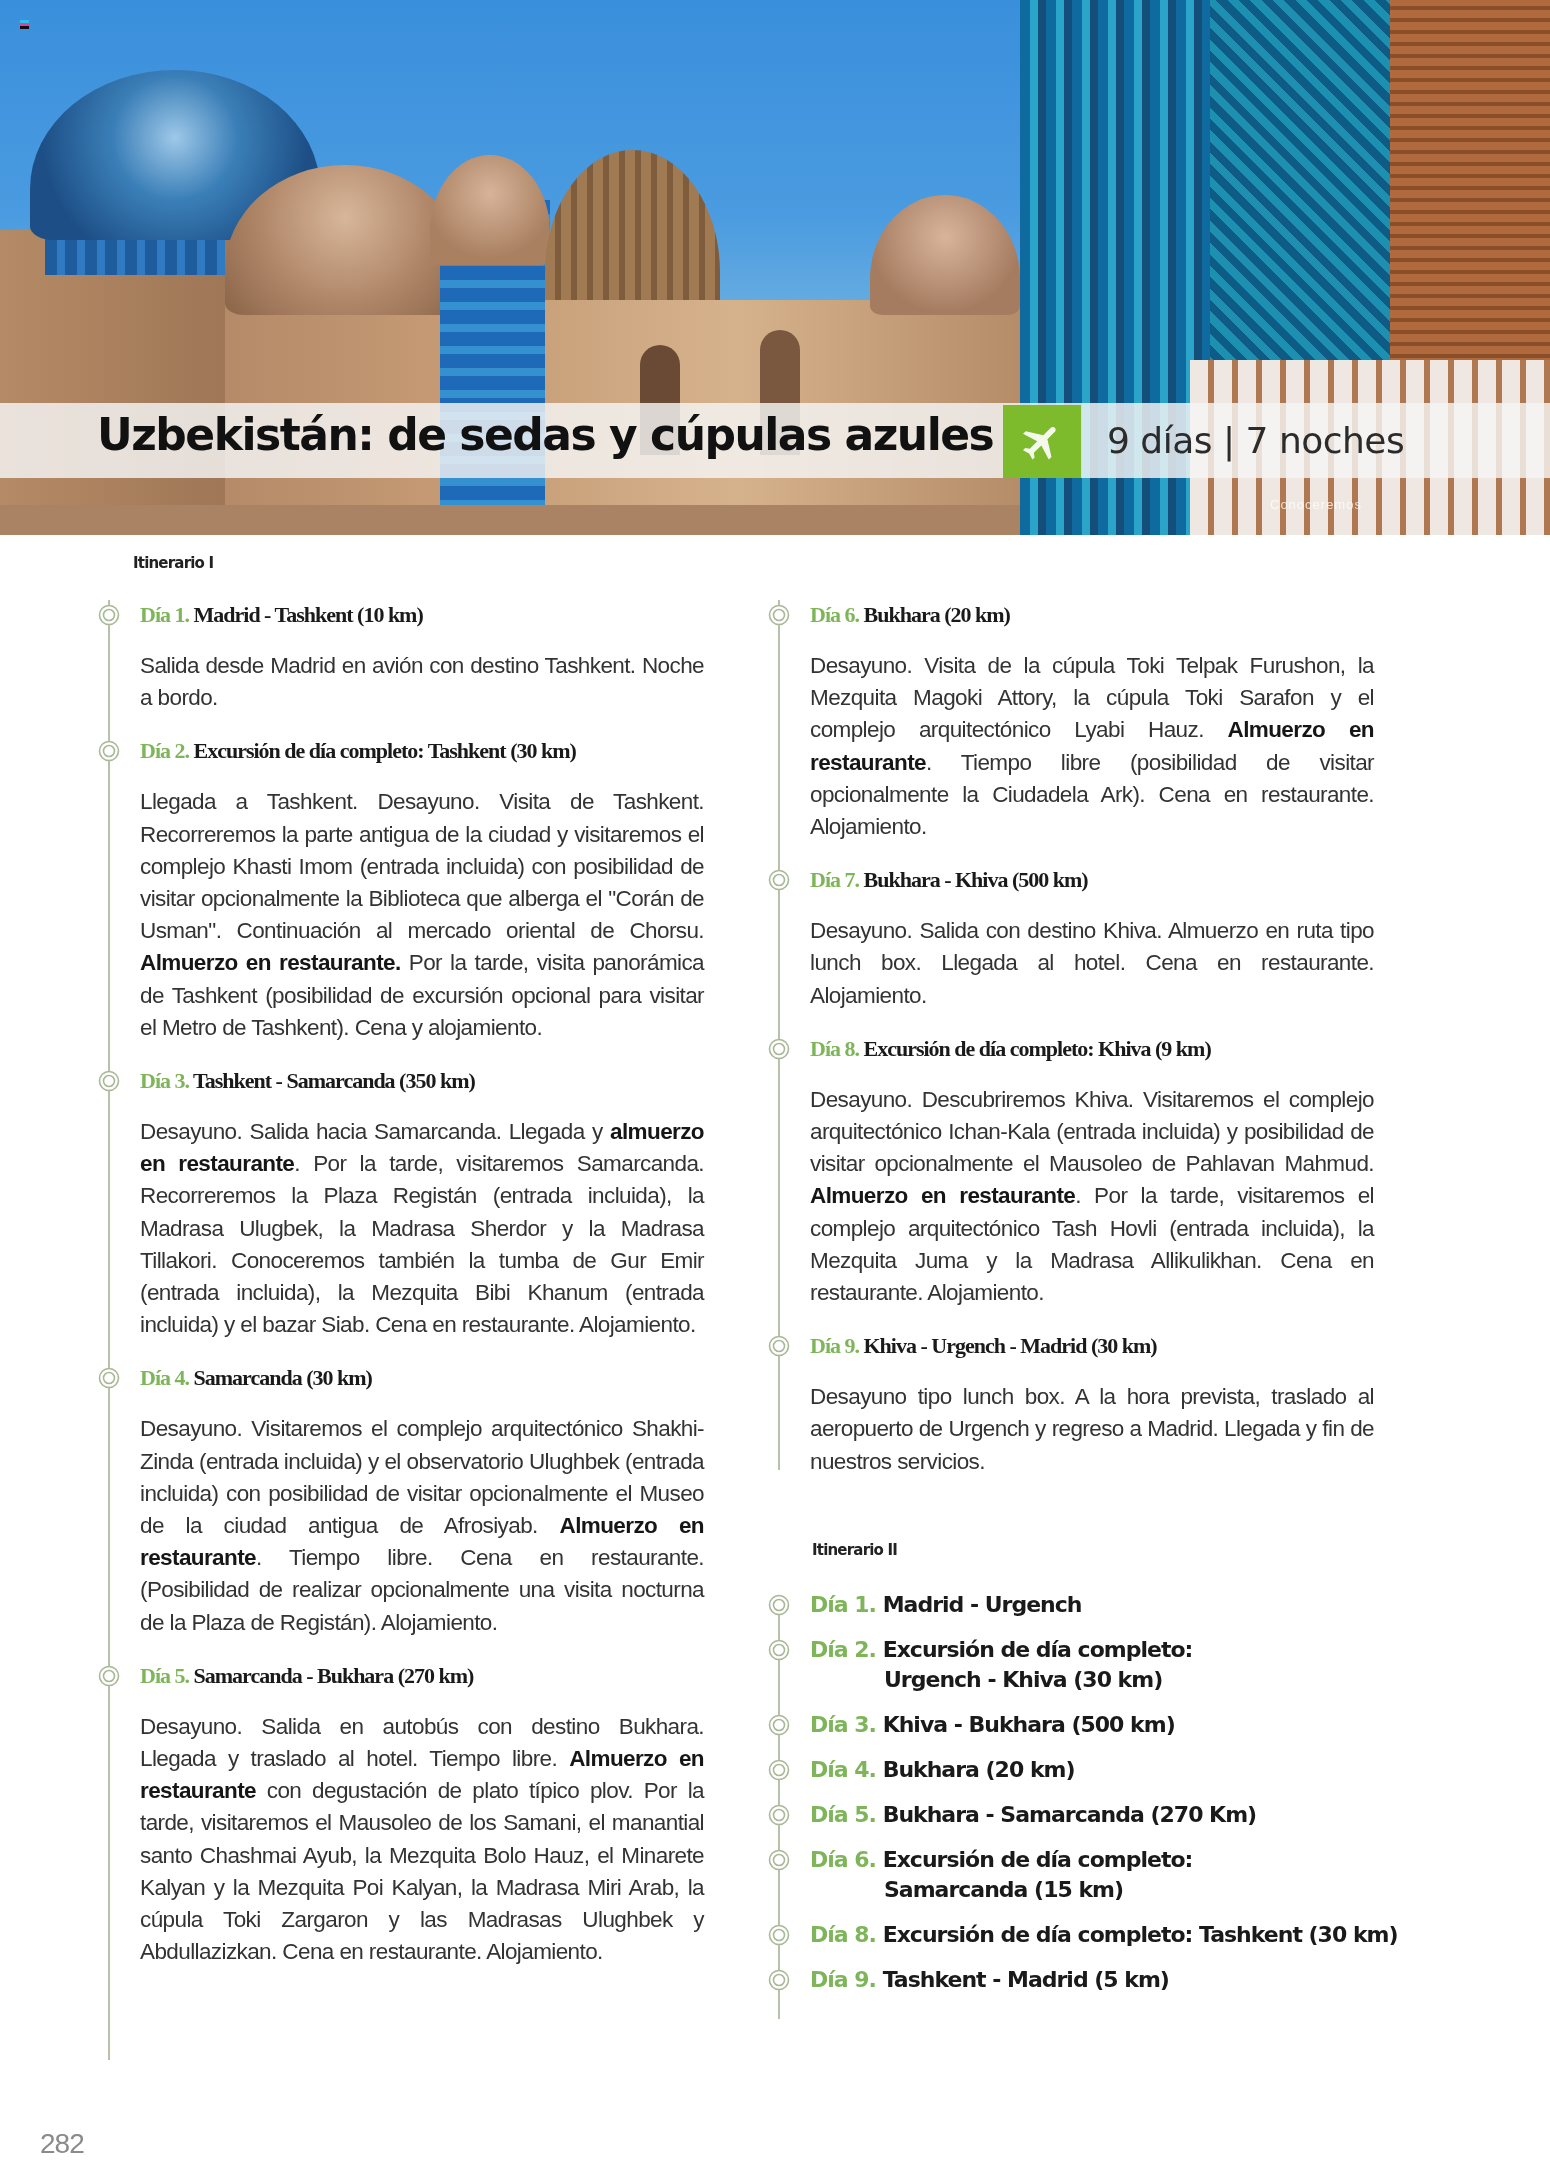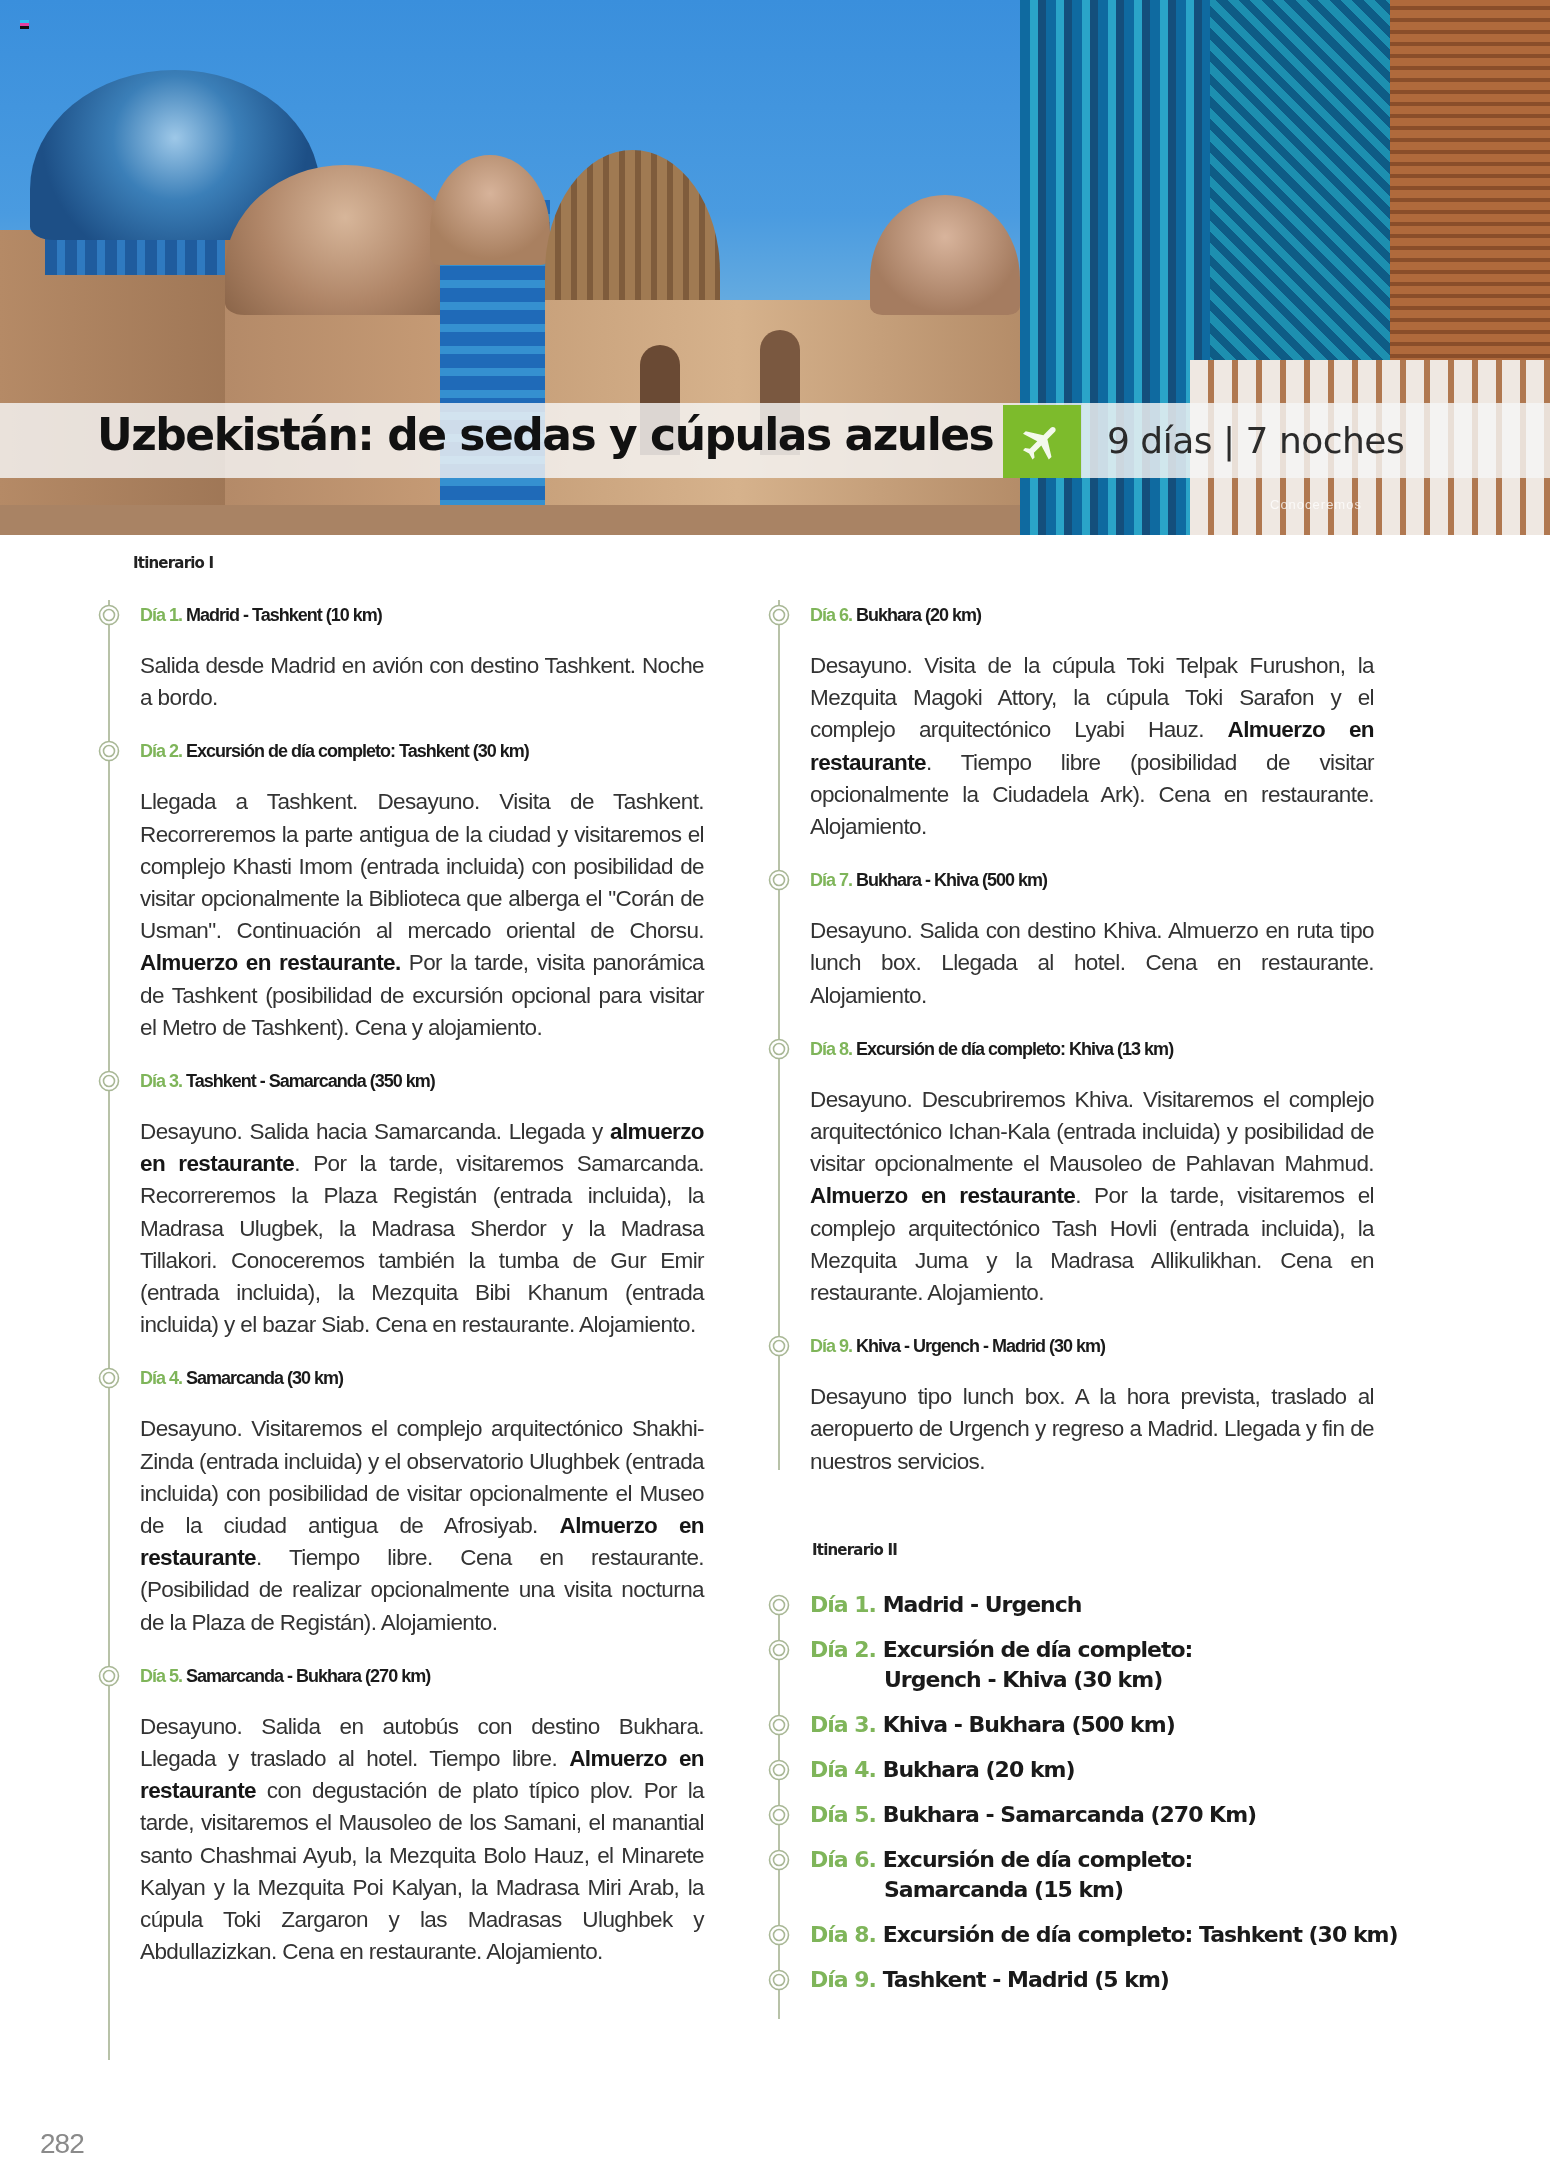--- a/index.html
+++ b/index.html
@@ -53,21 +53,21 @@
 
   
   .section-title { position:absolute; font-family:"DejaVu Sans", sans-serif; font-weight:bold;
         font-size:15px; color:#222; letter-spacing:-0.8px; }
   .col { position:absolute; width:612px; }
   .col-left { left:92px; top:600px; }
   .col-right { left:762px; top:600px; }
   .timeline-line { position:absolute; left:16px; width:2px; background:#b8c2a8; }
   .day { position:relative; padding-left:48px; margin-bottom:22px; }
   .day-icon { position:absolute; left:6px; top:4px; width:22px; height:22px; }
-  .day-head { font-family:Liberation Sans, sans-serif; font-weight:bold; font-size:18px;
+  .day-head { font-family:Liberation Serif, serif; font-weight:bold; font-size:22px;
         letter-spacing:-1px; line-height:30px; color:#1a1a1a; white-space:nowrap; }
   .day-num { color:#7fb55a; font-weight:bold; }
   .day-body { font-size:22.5px; line-height:32.2px; color:#333; text-align:justify;
         letter-spacing:-0.6px; margin-top:20px; }
   .day-body b { color:#161616; }
 
   .short-list { position:absolute; left:762px; top:1590px; width:700px; }
   .short-item { position:relative; padding-left:48px; font-family:"DejaVu Sans", sans-serif;
         font-weight:bold; font-size:22px; letter-spacing:-1px; line-height:30px; color:#1a1a1a;
         margin-bottom:15px; }
@@ -172,21 +172,21 @@
     <circle cx="11" cy="11" r="5.5" fill="none" stroke="#a9b896" stroke-width="1.6"></circle>
   </svg>
 <div class="day-head"><span class="day-num">Día 7. </span><span>Bukhara - Khiva (500 km)</span></div>
         <div class="day-body">Desayuno. Salida con destino Khiva. Almuerzo en ruta tipo lunch box. Llegada al hotel. Cena en restaurante. Alojamiento.</div>
       </div>
       <div class="day">
   <svg class="day-icon" viewBox="0 0 22 22">
     <circle cx="11" cy="11" r="9.5" fill="#fff" stroke="#a9b896" stroke-width="1.6"></circle>
     <circle cx="11" cy="11" r="5.5" fill="none" stroke="#a9b896" stroke-width="1.6"></circle>
   </svg>
-<div class="day-head"><span class="day-num">Día 8. </span><span>Excursión de día completo: Khiva (13 km)</span></div>
+<div class="day-head"><span class="day-num">Día 8. </span><span>Excursión de día completo: Khiva (9 km)</span></div>
         <div class="day-body">Desayuno. Descubriremos Khiva. Visitaremos el complejo arquitectónico Ichan-Kala (entrada incluida) y posibilidad de visitar opcionalmente el Mausoleo de Pahlavan Mahmud. <b>Almuerzo en restaurante</b>. Por la tarde, visitaremos el complejo arquitectónico Tash Hovli (entrada incluida), la Mezquita Juma y la Madrasa Allikulikhan.  Cena en restaurante. Alojamiento.</div>
       </div>
       <div class="day">
   <svg class="day-icon" viewBox="0 0 22 22">
     <circle cx="11" cy="11" r="9.5" fill="#fff" stroke="#a9b896" stroke-width="1.6"></circle>
     <circle cx="11" cy="11" r="5.5" fill="none" stroke="#a9b896" stroke-width="1.6"></circle>
   </svg>
 <div class="day-head"><span class="day-num">Día 9. </span><span>Khiva - Urgench - Madrid (30 km)</span></div>
         <div class="day-body">Desayuno tipo lunch box. A la hora prevista, traslado al aeropuerto de Urgench y regreso a Madrid. Llegada y fin de nuestros servicios.</div>
       </div>

